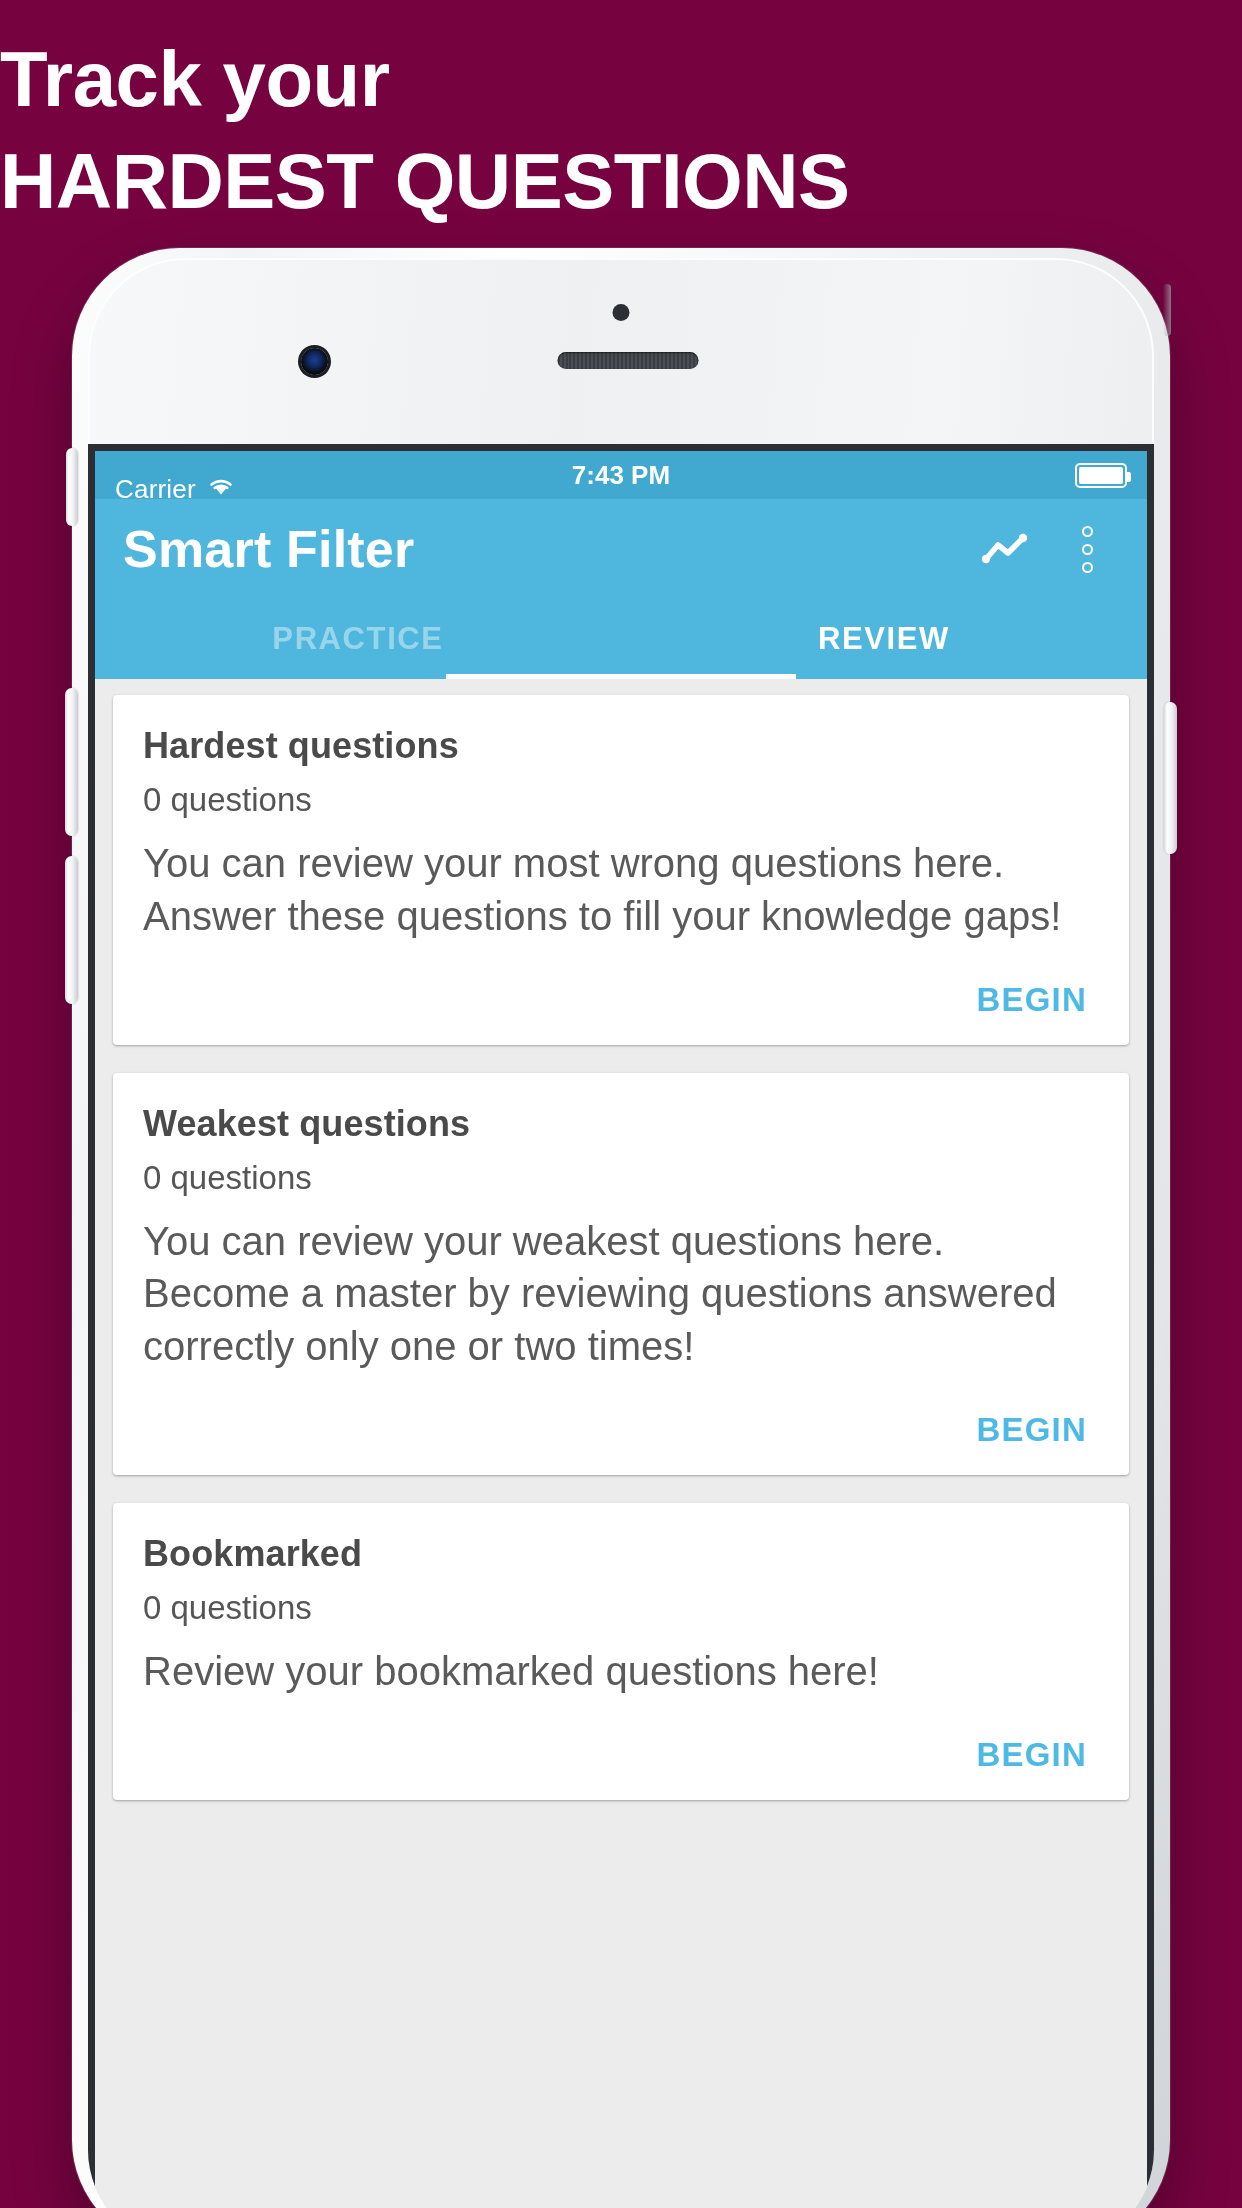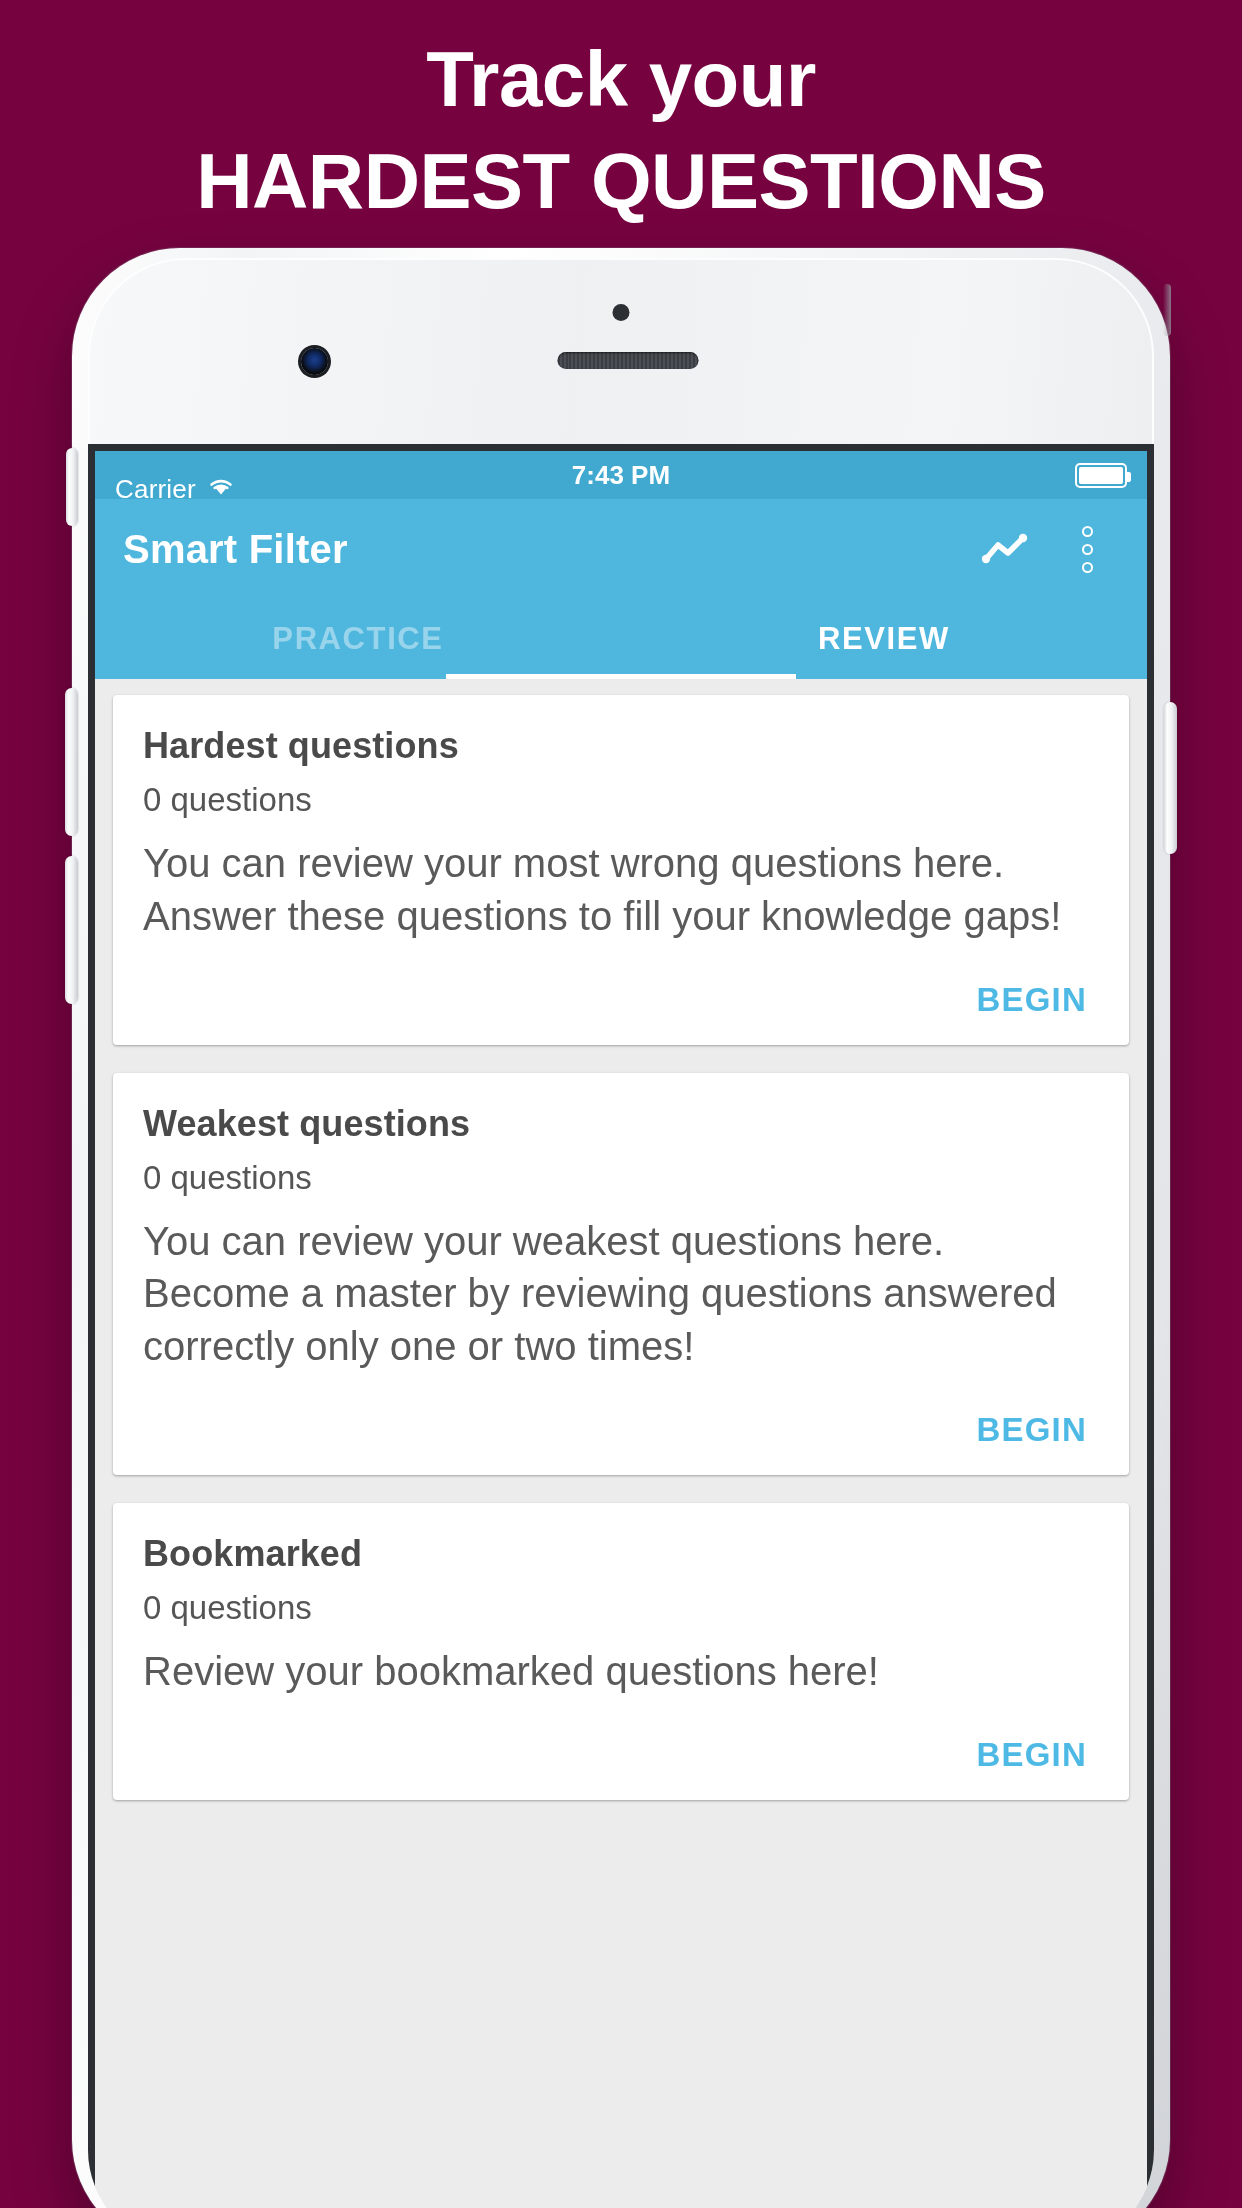--- a/index.html
+++ b/index.html
@@ -12,21 +12,21 @@
 
   body {
     background:#760340;
     position:relative;
   }
 
   
   .headline {
     position:absolute;
     top:40px; left:0; right:0;
-    text-align:center;
+    text-align:left;
     color:#ffffff;
     font-weight:bold;
     letter-spacing:-0.5px;
     line-height:1.02;
   }
   .headline-line1 {
     display:block;
     font-size:78px;
     font-weight:bold;
   }
@@ -168,21 +168,21 @@
   
   .appbar {
     height:100px;
     background:#4fb6de;
     display:flex;
     align-items:center;
     padding:0 28px;
   }
   .appbar-title {
     color:#ffffff;
-    font-size:40px;
+    font-size:52px;
     font-weight:bold;
     letter-spacing:0.2px;
   }
   .appbar-actions {
     margin-left:auto;
     display:flex;
     align-items:center;
     gap:30px;
     padding-right:6px;
   }

